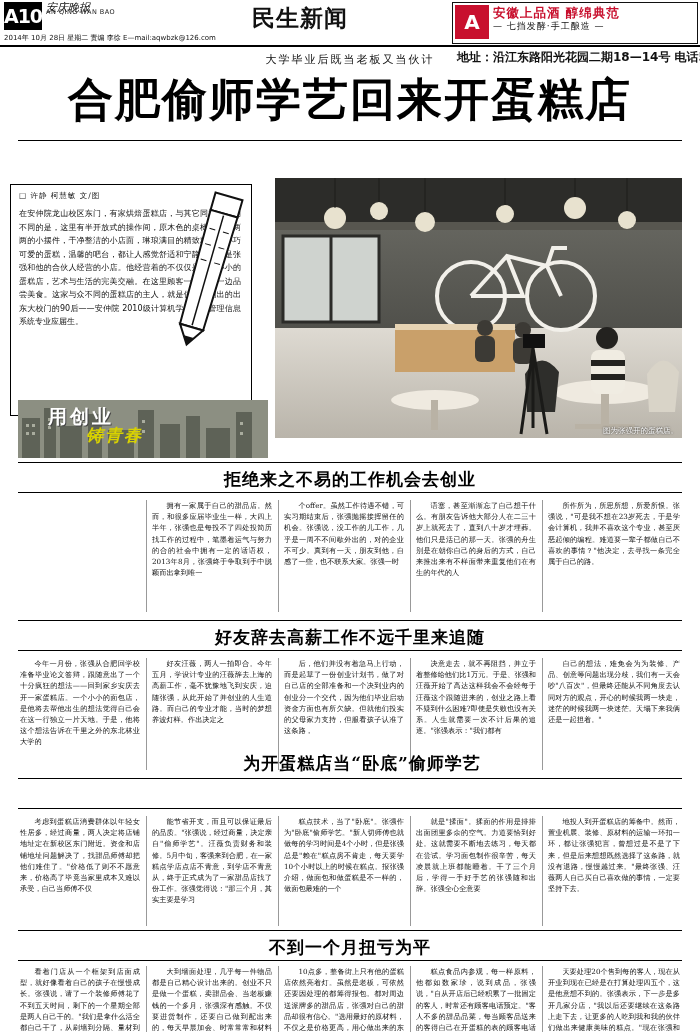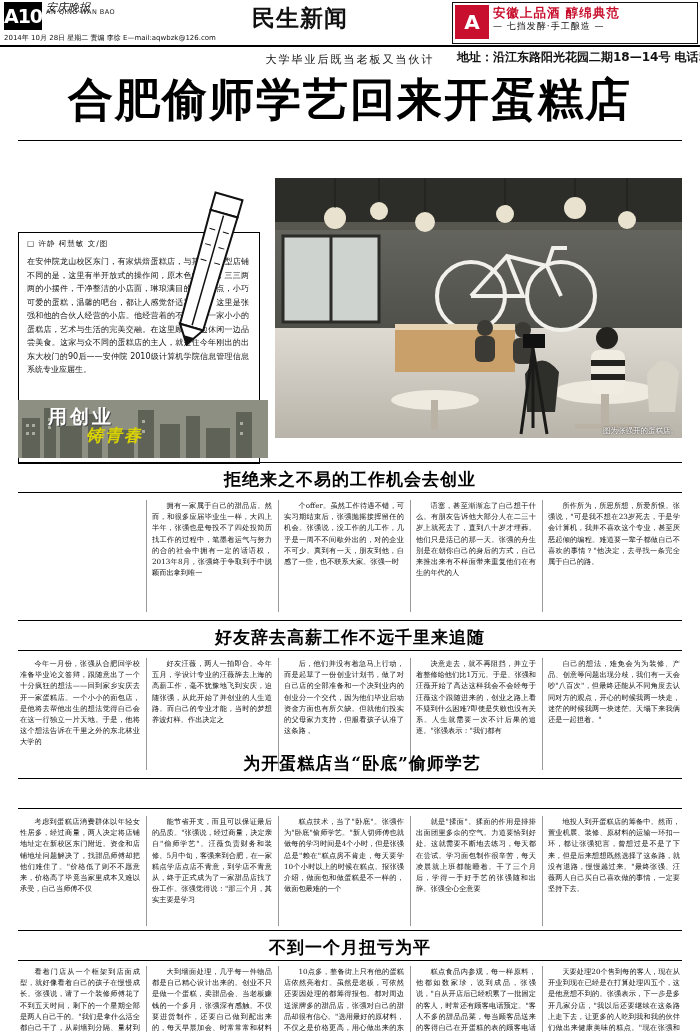--- a/index.html
+++ b/index.html
@@ -26,21 +26,21 @@
   .kicker{position:absolute;left:0;top:52px;width:700px;text-align:center;font-size:11px;letter-spacing:2px;color:#111;
           font-family:"DejaVu Serif","Liberation Serif",serif;}
   .headline{position:absolute;left:0;top:74px;width:700px;text-align:center;font-size:45px;font-weight:bold;letter-spacing:2px;
             font-family:"DejaVu Serif","Liberation Serif",serif;color:#000;line-height:52px;}
   .rule-under{position:absolute;left:18px;top:140px;width:664px;height:1px;background:#000;}
 
   
   .photo{position:absolute;left:275px;top:178px;width:407px;height:260px;overflow:hidden;background:#555;}
   .photo .ph-caption{position:absolute;right:2px;bottom:1px;font-size:7.5px;color:#fff;text-shadow:0 0 2px #000;}
 
-  .bubble{position:absolute;left:18px;top:184px;width:240px;height:230px;border:1px solid #000;background:#fff;margin-top:48px;}
+  .bubble{position:absolute;left:10px;top:184px;width:240px;height:230px;border:1px solid #000;background:#fff;}
   .bubble .byline{position:absolute;left:8px;top:6px;font-size:7.5px;letter-spacing:1px;}
   .bubble .btxt{position:absolute;left:8px;top:22px;width:222px;font-size:8px;line-height:13.5px;text-align:justify;color:#111;}
   .pencil{position:absolute;left:150px;top:190px;width:120px;height:150px;}
 
   .citystrip{position:absolute;left:18px;top:400px;width:250px;height:58px;overflow:hidden;background:#7a7d72;}
   .strip-txt1{position:absolute;left:48px;top:404px;font-size:19px;font-weight:bold;color:#fff;letter-spacing:3px;
               font-family:"DejaVu Serif","Liberation Serif",serif;text-shadow:1px 1px 0 #444;}
   .strip-txt2{position:absolute;left:86px;top:424px;font-size:17px;font-weight:bold;color:#d9d200;letter-spacing:2px;
               font-family:"DejaVu Serif","Liberation Serif",serif;font-style:italic;}
 

